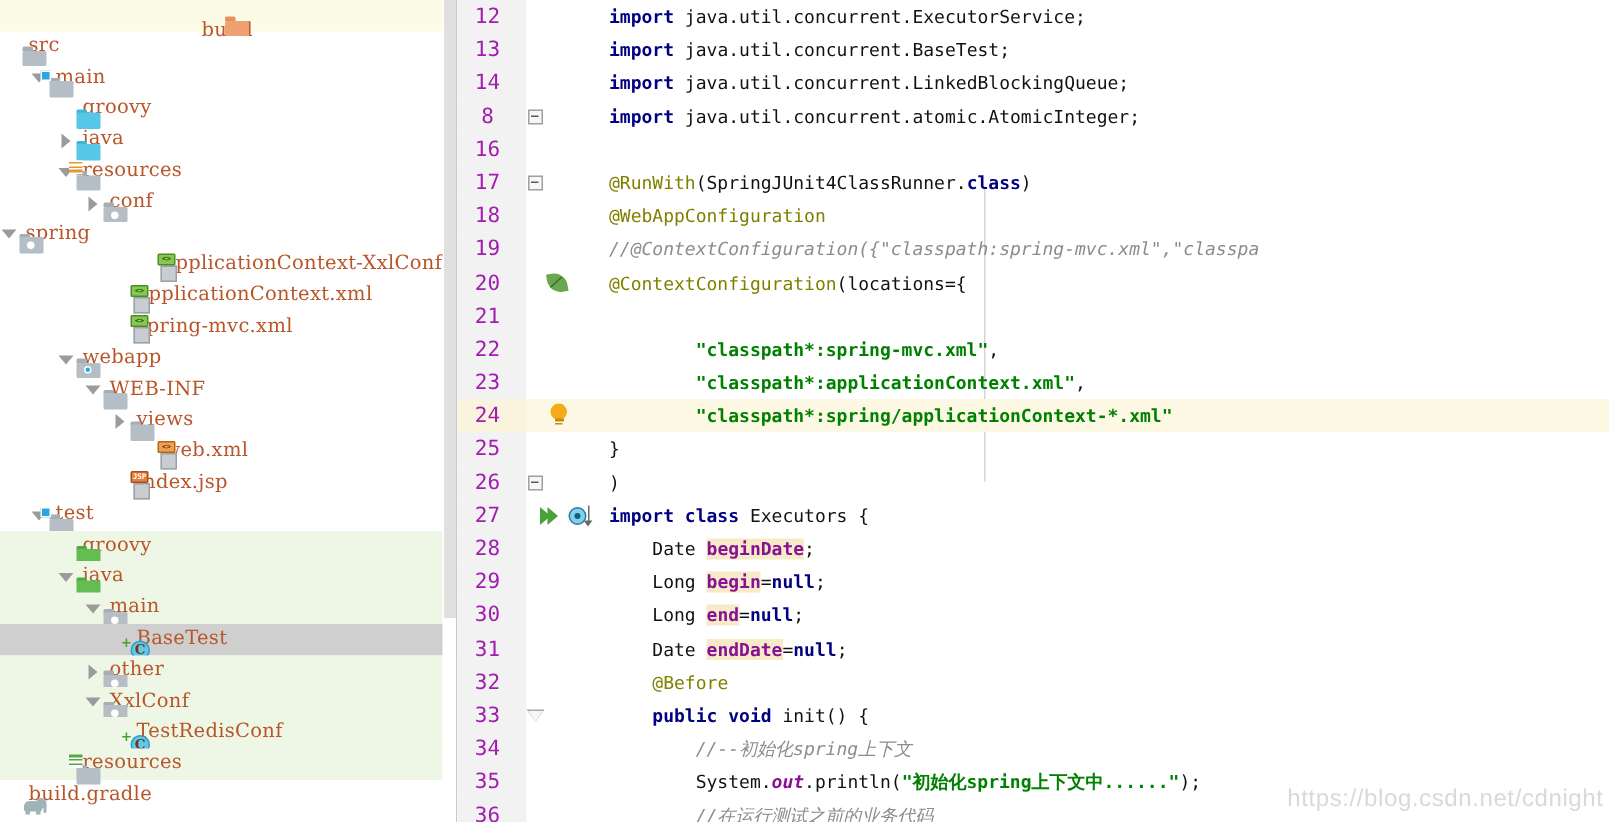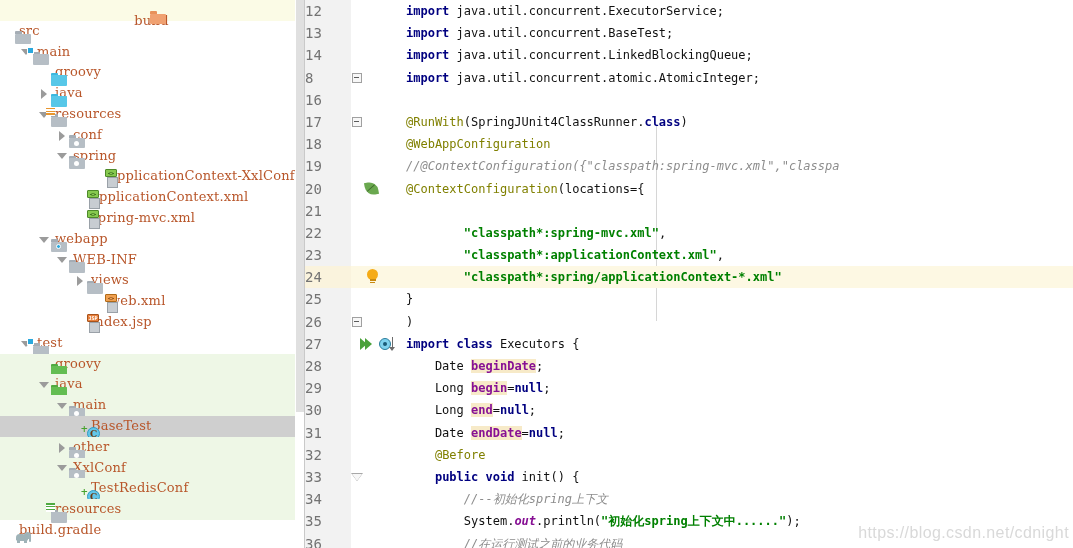--- a/index.html
+++ b/index.html
@@ -164,22 +164,22 @@
     background:#ffffff; overflow:hidden;
   }
   .ed-line {
     position:relative; height:22.2px; display:flex; align-items:stretch; white-space:pre;
   }
   .ed-line.hl { background:#fdf8e3; }
   .gutter {
     flex:0 0 46px; width:46px;
     background:#f2f2f2;
     font-family:"DejaVu Sans Mono", monospace;
-    font-size:14px; color:#737373;
-    text-align:left; padding-right:6px; line-height:22.2px;
+    font-size:14px; color:#a21caf;
+    text-align:center; padding-right:6px; line-height:22.2px;
   }
   .ed-line.hl .gutter { background:#faf3dd; }
   .marks {
     flex:0 0 50px; width:50px; position:relative;
     background:#ffffff;
   }
   .ed-line.hl .marks { background:#fdf8e3; }
   .code {
     flex:1 1 auto; position:relative;
     font-family:"DejaVu Sans Mono", monospace;
@@ -328,21 +328,21 @@
                 <i></i>
                 <i></i>
               </span></span></span>
           <span class="label">resources</span>
         </div>
         <div class="tree-row" style="padding-left: 56px;">
           <span class="arrow right"></span>
           <span class="ico"><span class="pkg"><b></b></span></span>
           <span class="label">conf</span>
         </div>
-        <div class="tree-row" style="padding-left: 56px;">
+        <div class="tree-row" style="">
           <span class="arrow down"></span>
           <span class="ico"><span class="pkg"><b></b></span></span>
           <span class="label">spring</span>
         </div>
         <div class="tree-row" style="padding-left: 92px;">
           <span class="arrow"></span>
           <span class="ico"><span class="xmlfile"><span class="sheet"></span><span class="fold"></span><span class="tag green">&lt;&gt;</span></span></span>
           <span class="label">applicationContext-XxlConf.:</span>
         </div>
         <div class="tree-row" style="padding-left: 74px;">

